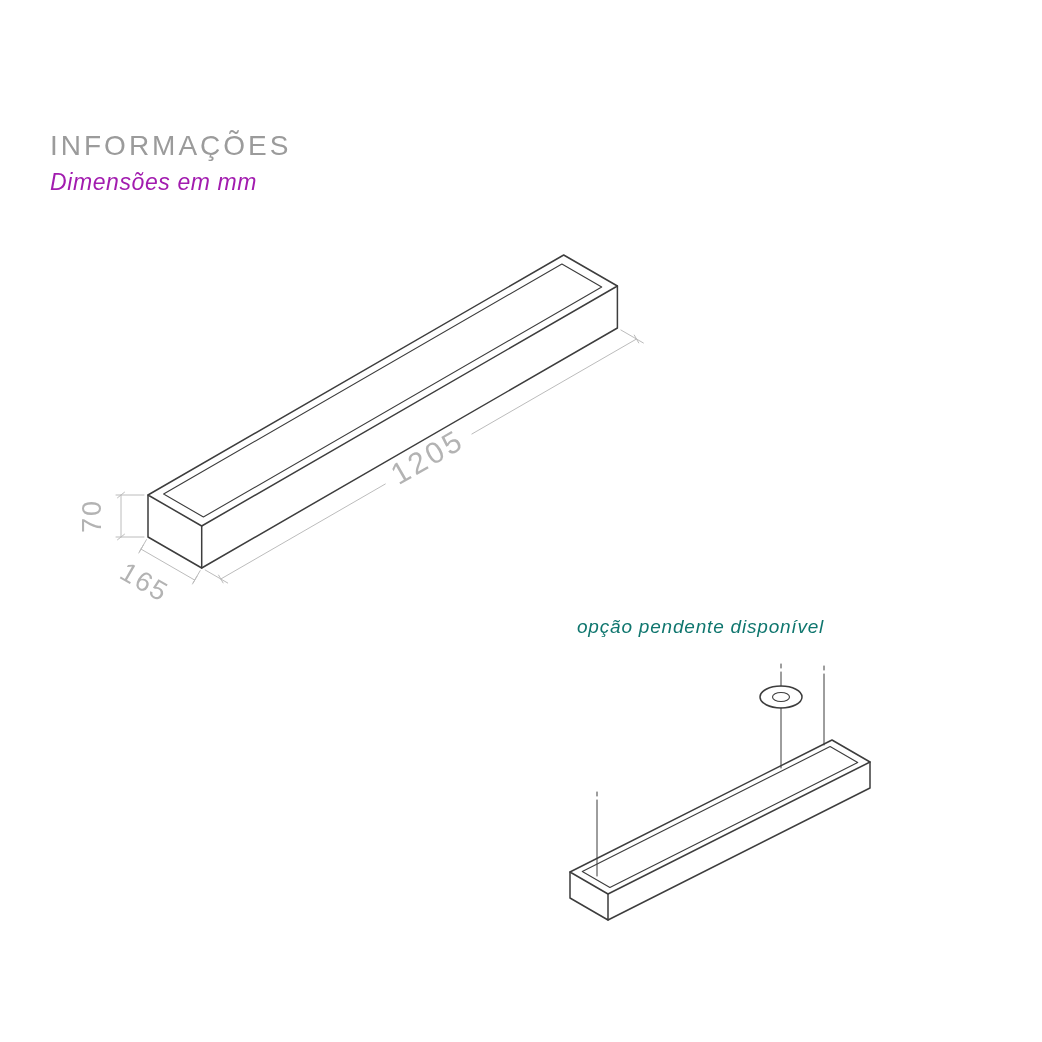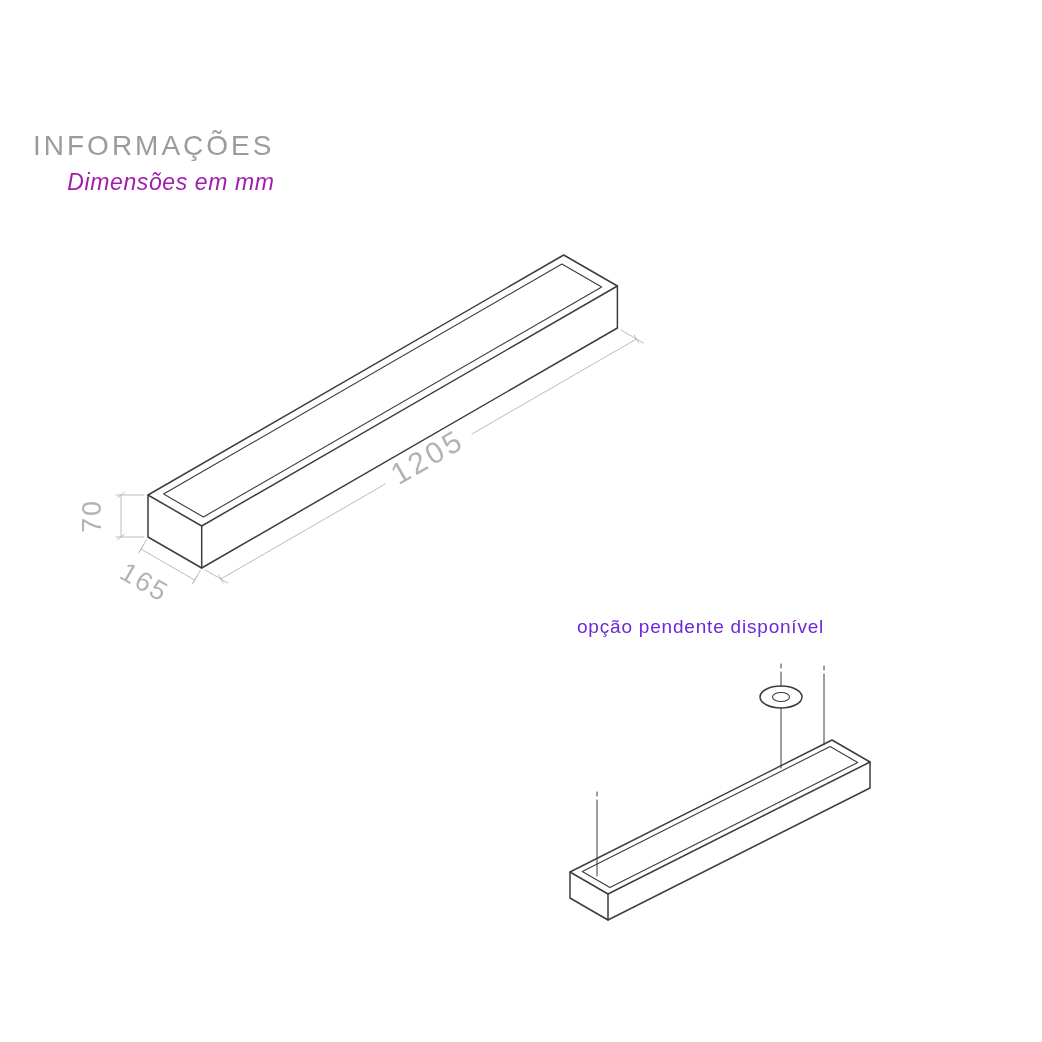--- a/index.html
+++ b/index.html
@@ -4,43 +4,44 @@
 <style>
   html, body { margin: 0; padding: 0; }
   body {
     width: 1042px;
     height: 1042px;
     position: relative;
     background: #ffffff;
     overflow: hidden;
     font-family: "Liberation Sans", sans-serif;
   }
-  .header { position: absolute; left: 33px; top: 130px; text-align: right; }
+  .header { position: absolute; left: 50px; top: 130px; }
   .title {
     margin: 0;
     font-size: 28px;
     font-weight: 400;
     letter-spacing: 3px;
     color: #9b9b9b;
   }
   .subtitle {
     margin: 7px 0 0 0;
     font-size: 23px;
     font-style: italic;
     letter-spacing: 0.6px;
     color: #a21caf;
   }
   .caption {
     position: absolute;
     left: 577px;
     top: 616px;
     margin: 0;
     font-size: 19px;
+    font-style: italic;
     letter-spacing: 0.8px;
-    color: #6d28d9;
+    color: #0f766e;
   }
   svg.drawing { position: absolute; left: 0; top: 0; width: 1042px; height: 1042px; }
   .fixture {
     fill: none;
     stroke: #3d3d3d;
     stroke-width: 1.5;
     stroke-linejoin: round;
     stroke-linecap: round;
   }
   .panel {

